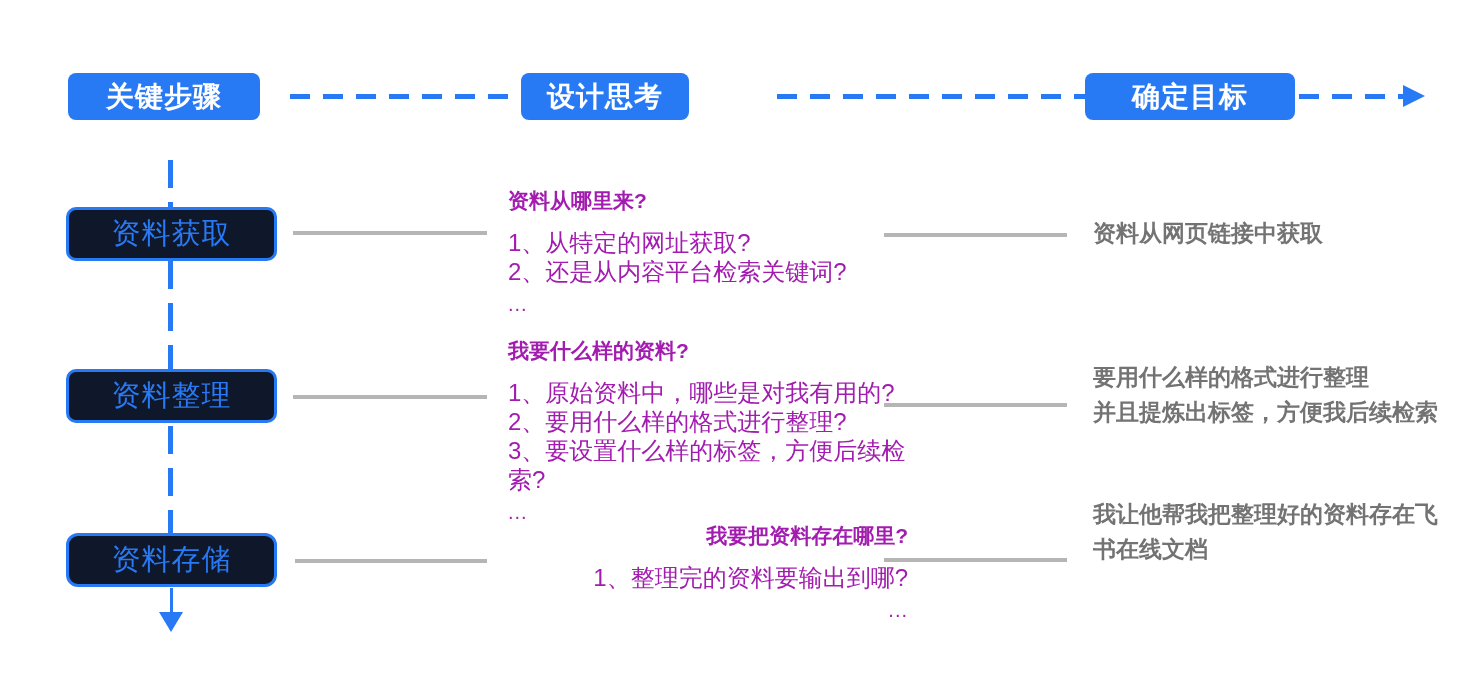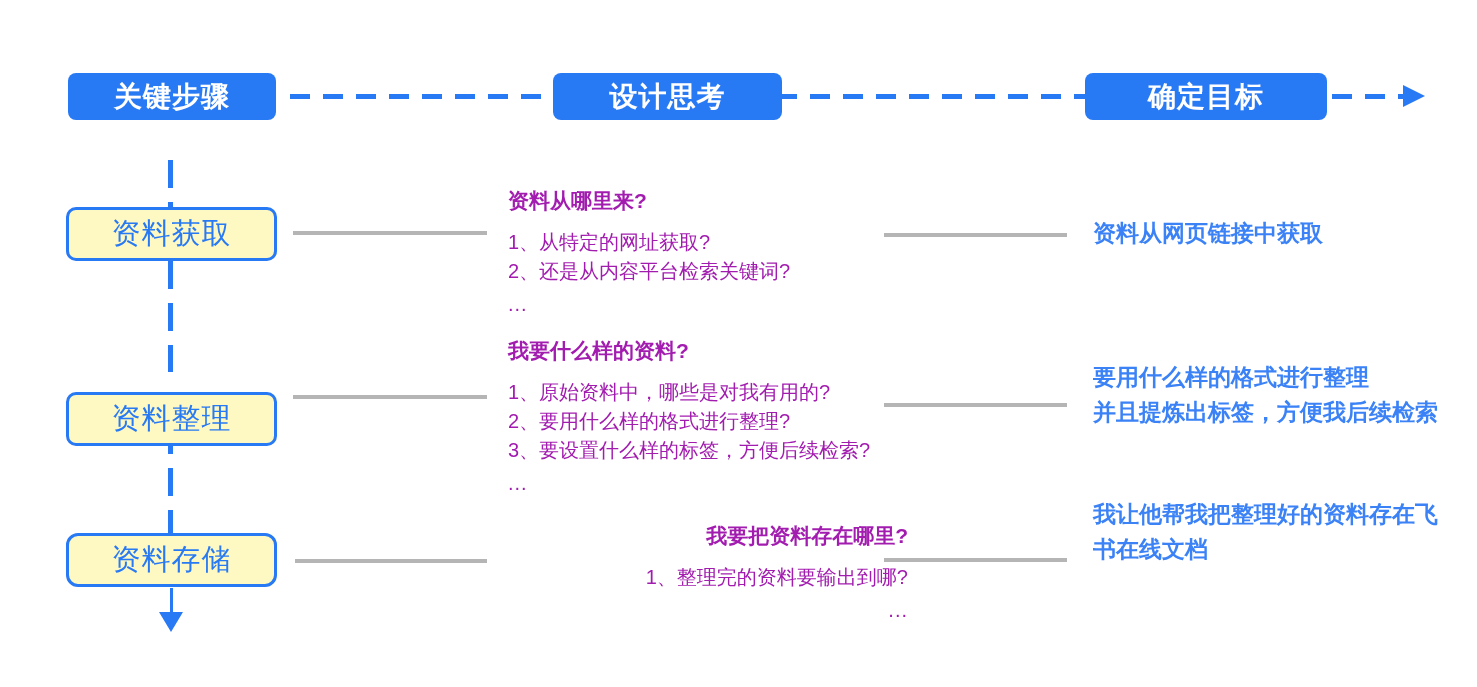--- a/index.html
+++ b/index.html
@@ -3,28 +3,28 @@
 <meta charset="utf-8">
 <style>
   html,body { margin:0; padding:0; background:#ffffff; }
   .canvas {
     position:relative; width:1477px; height:687px; background:#ffffff;
     font-family:"Liberation Sans", sans-serif; overflow:hidden;
   }
 
   
   .hbtn {
-    position:absolute; top:73px; height:47px; width:208px;
+    position:absolute; top:73px; height:47px; width:192px;
     background:#2879F4; border-radius:8px;
     color:#ffffff; font-size:28px; font-weight:bold; letter-spacing:1px;
     display:flex; align-items:center; justify-content:center;
   }
   .hbtn1 { left:68px; }
-  .hbtn2 { left:553px; width:229px;font-family:Liberation Serif, serif; }
-  .hbtn3 { left:1085px; width:242px; }
+  .hbtn2 { left:521px; width:168px;font-family:Liberation Serif, serif; }
+  .hbtn3 { left:1085px; width:210px; }
 
   
   .hdash {
     position:absolute; top:94px; height:5px;
     background:repeating-linear-gradient(90deg, #2879F4 0 20px, transparent 20px 33px);
   }
   .hdash1 { left:290px; width:263px; }
   .hdash2 { left:777px; width:308px; }
   .hdash3 { left:1299px; width:106px; }
   .arrow-right {
@@ -42,46 +42,46 @@
   .v3 { top:426px; height:107px; }
   .down-stem { position:absolute; left:170px; top:588px; width:3px; height:27px; background:#2879F4; }
   .arrow-down {
     position:absolute; left:159px; top:612px; width:0; height:0;
     border-top:20px solid #2879F4; border-left:12px solid transparent; border-right:12px solid transparent;
   }
 
   
   .stepbox {
     position:absolute; left:66px; width:211px; height:54px; box-sizing:border-box;
-    border:3px solid #2879F4; border-radius:10px; background:#fef9c3;
+    border:3px solid #2879F4; border-radius:10px; background:#0f172a;
     color:#2879F4; font-size:29px; letter-spacing:1px;
     display:flex; align-items:center; justify-content:center;
   }
-  .s1 { top:207px; } .s2 { top:392px; } .s3 { top:533px;border-radius:12px; }
+  .s1 { top:207px; } .s2 { top:369px; } .s3 { top:533px;border-radius:12px; }
 
   
   .gline { position:absolute; height:4px; background:#B5B5B5; }
   .g1a { left:293px; top:231px; width:194px; }
   .g1b { left:884px; top:233px; width:183px; }
   .g2a { left:293px; top:395px; width:194px; }
   .g2b { left:884px; top:403px; width:183px; }
   .g3a { left:295px; top:559px; width:192px; }
   .g3b { left:884px; top:558px; width:183px; }
 
   
   .think { position:absolute; left:508px; width:400px; color:#a21caf; }
   .t1 { top:188px; } .t2 { top:338px; } .t3 { top:523px;text-align:right; }
   .think .title { font-size:21px; font-weight:bold; line-height:25px; margin-bottom:15px; }
-  .think .item  { font-size:20px; line-height:29px; }
+  .think .item  { font-size:24px; line-height:29px; }
   .think .dots  { font-size:20px; line-height:20px; margin-top:8px; letter-spacing:1px; }
 
   
   .goal {
     position:absolute; left:1093px; width:370px;
-    color:#3b82f6; font-size:23px; font-weight:bold; line-height:35px;
+    color:#737373; font-size:23px; font-weight:bold; line-height:35px;
   }
   .go1 { top:216px; } .go2 { top:360px; } .go3 { top:497px; }
 </style>
 </head>
 <body>
 
 <div class="canvas">
 
   <div class="hbtn hbtn1">关键步骤</div>
   <div class="hdash hdash1"></div>

